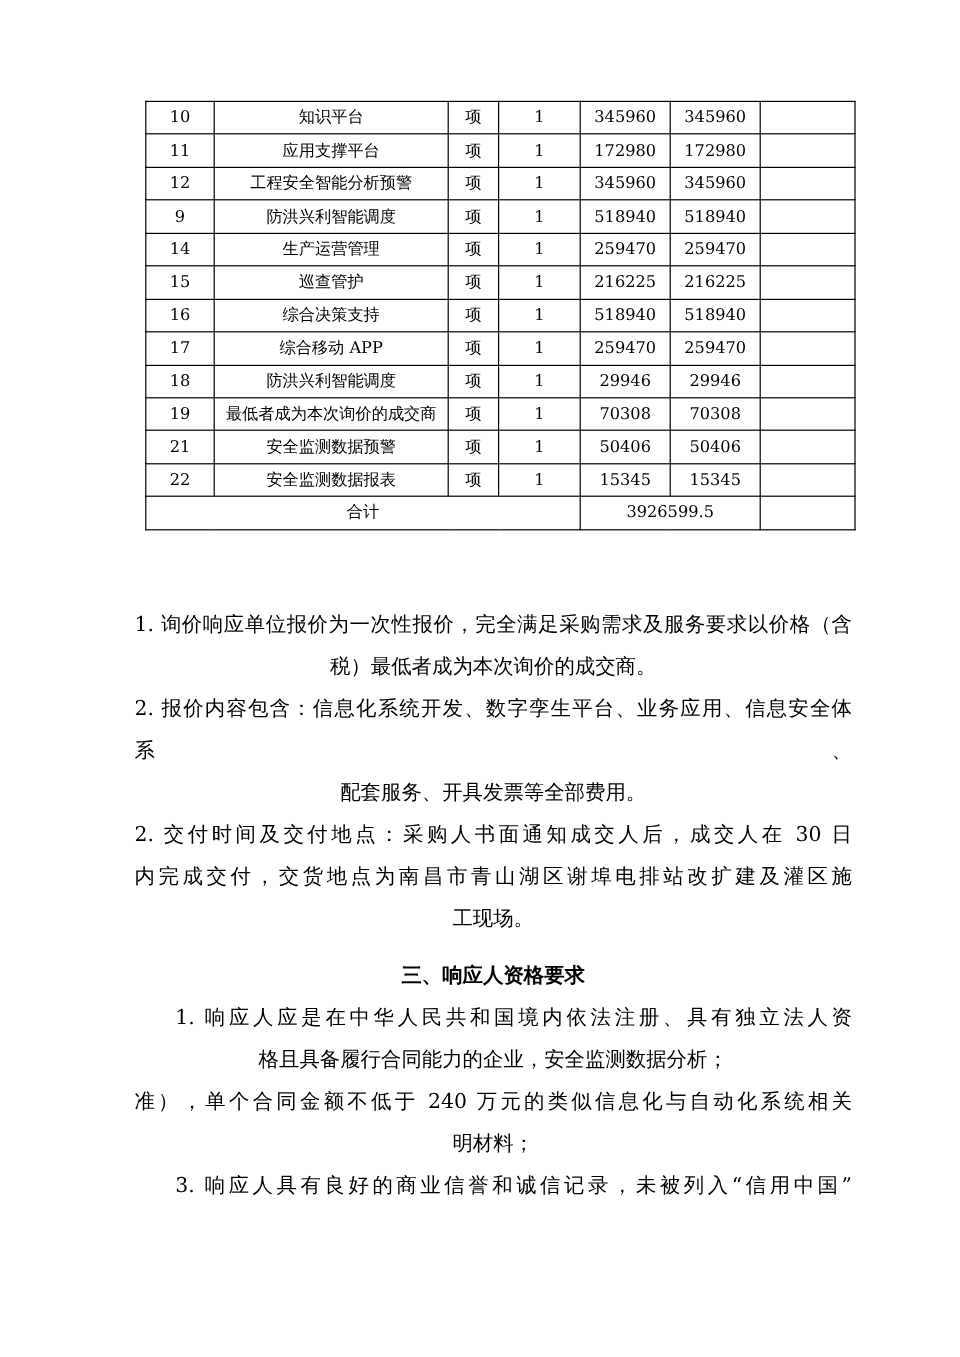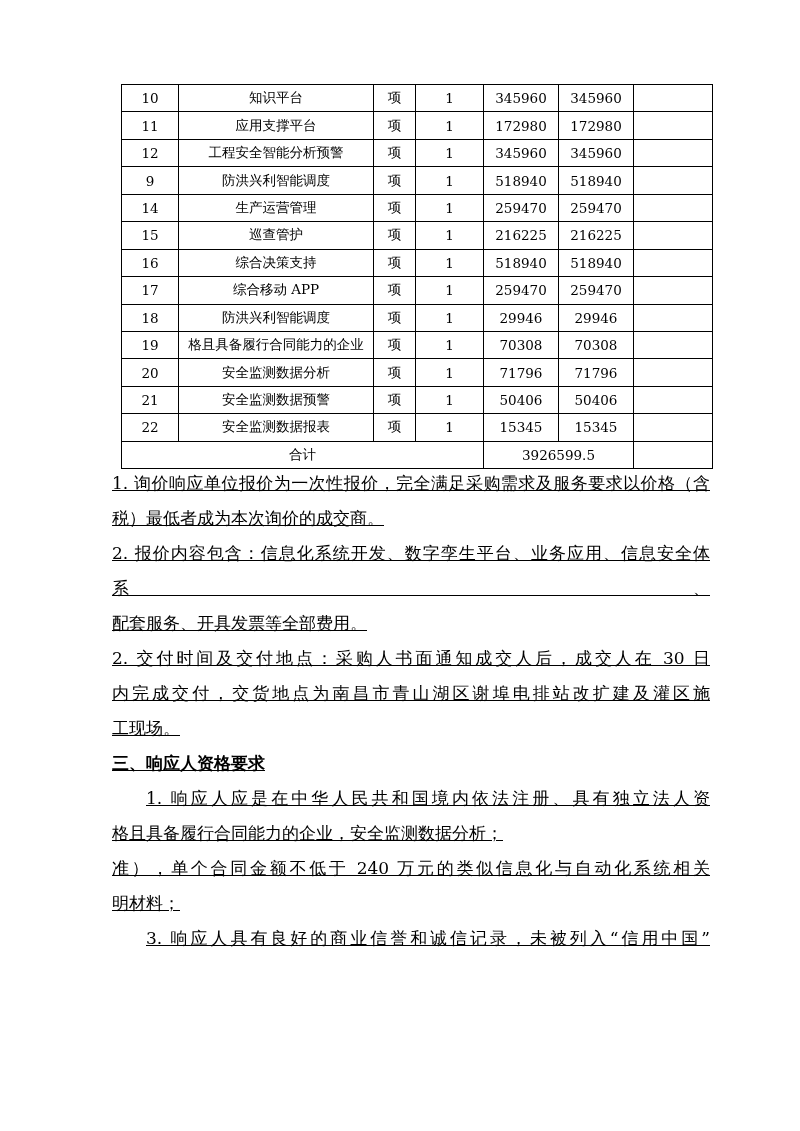--- a/index.html
+++ b/index.html
@@ -30,39 +30,39 @@
     vertical-align: middle;
     font-size: 13.5px;
     height: 26.45px;
     padding: 0;
     white-space: nowrap;
     overflow: hidden;
   }
   .text-block {
     position: absolute;
     left: 112px;
-    top: 466px;
+    top: 504px;
     width: 598px;
-    text-decoration: underline;
   }
   .tline {
     font-size: 17px;
     line-height: 35px;
     white-space: normal;
-    text-align: left;
+    text-align: center;
   }
   .tline.just {
     text-align: justify;
     text-align-last: justify;
   }
   .tline.indent {
     text-indent: 34px;
   }
   .tline.bold {
     font-weight: bold;
+    margin-top: 12px;
   }
 </style>
 </head>
 <body>
 
 <div class="page">
 
   <table class="items">
     <colgroup>
       <col style="width:57px">
@@ -160,37 +160,28 @@
       <td>防洪兴利智能调度</td>
       <td>项</td>
       <td>1</td>
       <td>29946</td>
       <td>29946</td>
       <td></td>
     </tr>
 
     <tr>
       <td>19</td>
-      <td>格且具备履行合同能力的企业</td>
+      <td>最低者成为本次询价的成交商</td>
       <td>项</td>
       <td>1</td>
       <td>70308</td>
       <td>70308</td>
       <td></td>
     </tr>
 
-    <tr>
-      <td>20</td>
-      <td>安全监测数据分析</td>
-      <td>项</td>
-      <td>1</td>
-      <td>71796</td>
-      <td>71796</td>
-      <td></td>
-    </tr>
 
     <tr>
       <td>21</td>
       <td>安全监测数据预警</td>
       <td>项</td>
       <td>1</td>
       <td>50406</td>
       <td>50406</td>
       <td></td>
     </tr>

